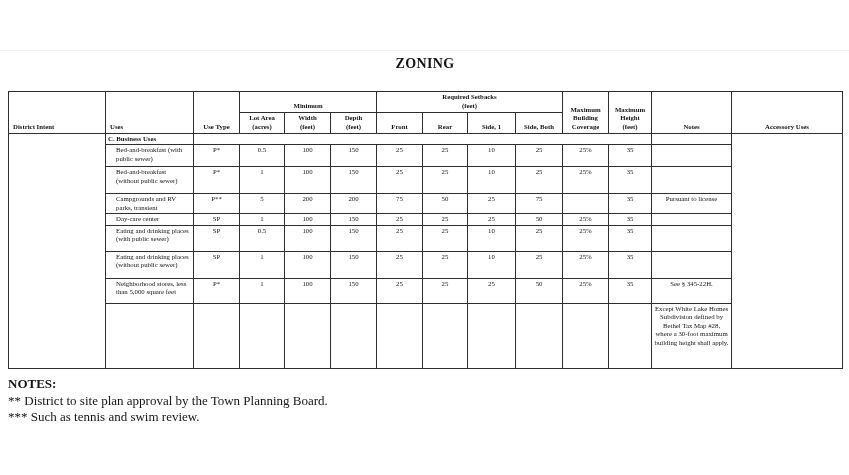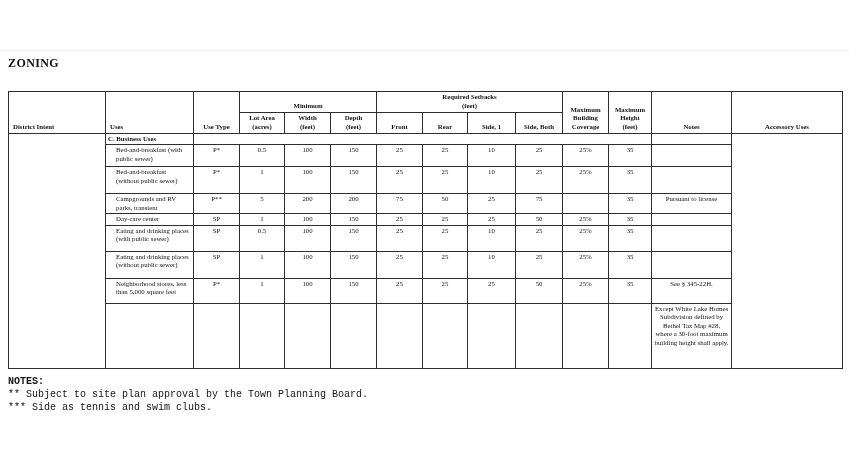--- a/index.html
+++ b/index.html
@@ -6,21 +6,21 @@
   html,body { background:#ffffff; }
   body {
     width:849px; height:475px;
     position:relative; overflow:hidden;
     font-family:"Liberation Serif", serif;
     color:#141414;
   }
   .page-divider { position:absolute; left:0; top:50px; width:849px; height:1px; background:#f2f2f2; }
   .doc-title {
     position:absolute; left:8px; top:56px; width:834px;
-    font-size:12px; font-weight:bold; letter-spacing:0.4px;
+    text-align:center; font-size:14px; font-weight:bold; letter-spacing:0.4px;
   }
   table.zoning {
     position:absolute; left:8px; top:91px; width:834px;
     border-collapse:collapse; table-layout:fixed;
   }
   .zoning th, .zoning td {
     border:1px solid #2e2e2e;
     font-size:6.8px; line-height:1.25;
     overflow:hidden;
   }
@@ -31,21 +31,21 @@
   .zoning thead tr { height:21px; }
   .th-left { text-align:left !important; padding-left:4px !important; }
   .zoning tbody td { vertical-align:top; text-align:center; padding:1px 1px; }
   .use-cell { text-align:left !important; padding-left:10px !important; padding-right:3px !important; }
   .section-label-cell { font-weight:bold; text-align:left !important; padding-left:2px !important; white-space:nowrap; }
   .notes-cell { padding:1px 2px !important; }
   .rh-section { height:10px; }
   .rh-0 { height:22px; } .rh-1 { height:27px; } .rh-2 { height:18px; }
   .rh-3 { height:9px;  } .rh-4 { height:26px; } .rh-5 { height:27px; }
   .rh-6 { height:25px; } .rh-7 { height:65px; }
-  .notes-block { position:absolute; left:8px; top:376px; width:836px; font-size:10px; line-height:1.28;font-family:Liberation Mono, monospace; }
+  .notes-block { position:absolute; left:8px; top:376px; width:836px; font-size:13px; line-height:1.28; }
   .notes-heading { font-weight:bold; }
 </style>
 </head>
 <body>
 
 <div class="page-divider"></div>
 
 <div class="doc-title">ZONING</div>
 
 <table class="zoning">
@@ -213,15 +213,15 @@
       <td></td>
       <td></td>
       <td></td>
       <td class="notes-cell">Except White Lake Homes Subdivision defined by Bethel Tax Map #28, where a 30-foot maximum building height shall apply.</td>
     </tr>
   </tbody>
 </table>
 
 <div class="notes-block">
   <div class="notes-heading">NOTES:</div>
-  <div>** Subject to site plan approval by the Town Planning Board.</div>
-  <div>*** Side as tennis and swim clubs.</div>
+  <div>** District to site plan approval by the Town Planning Board.</div>
+  <div>*** Such as tennis and swim review.</div>
 </div>
 
 </body></html>

